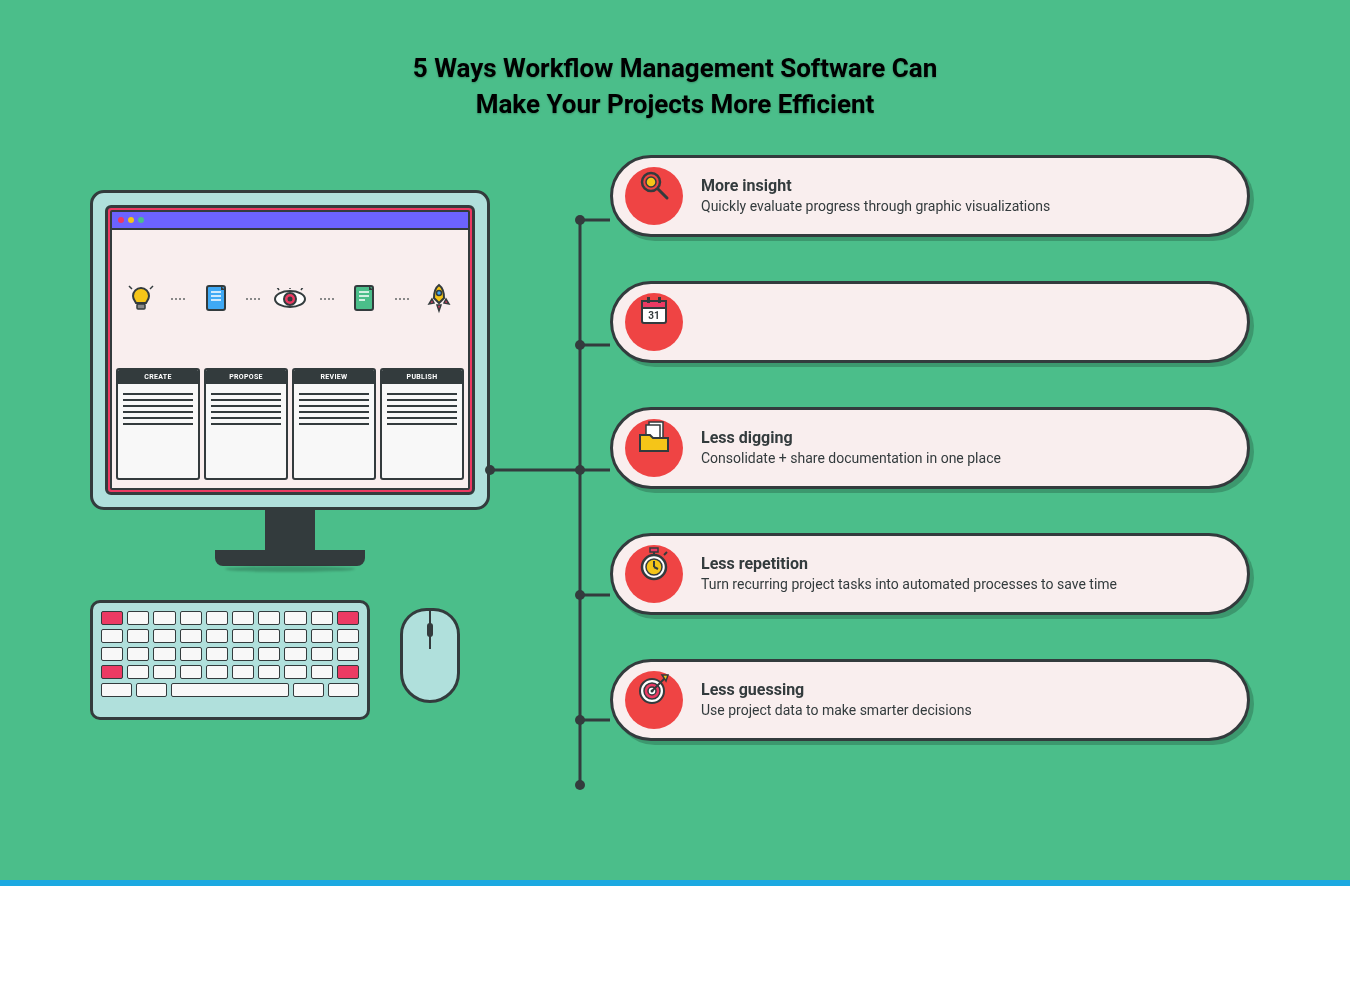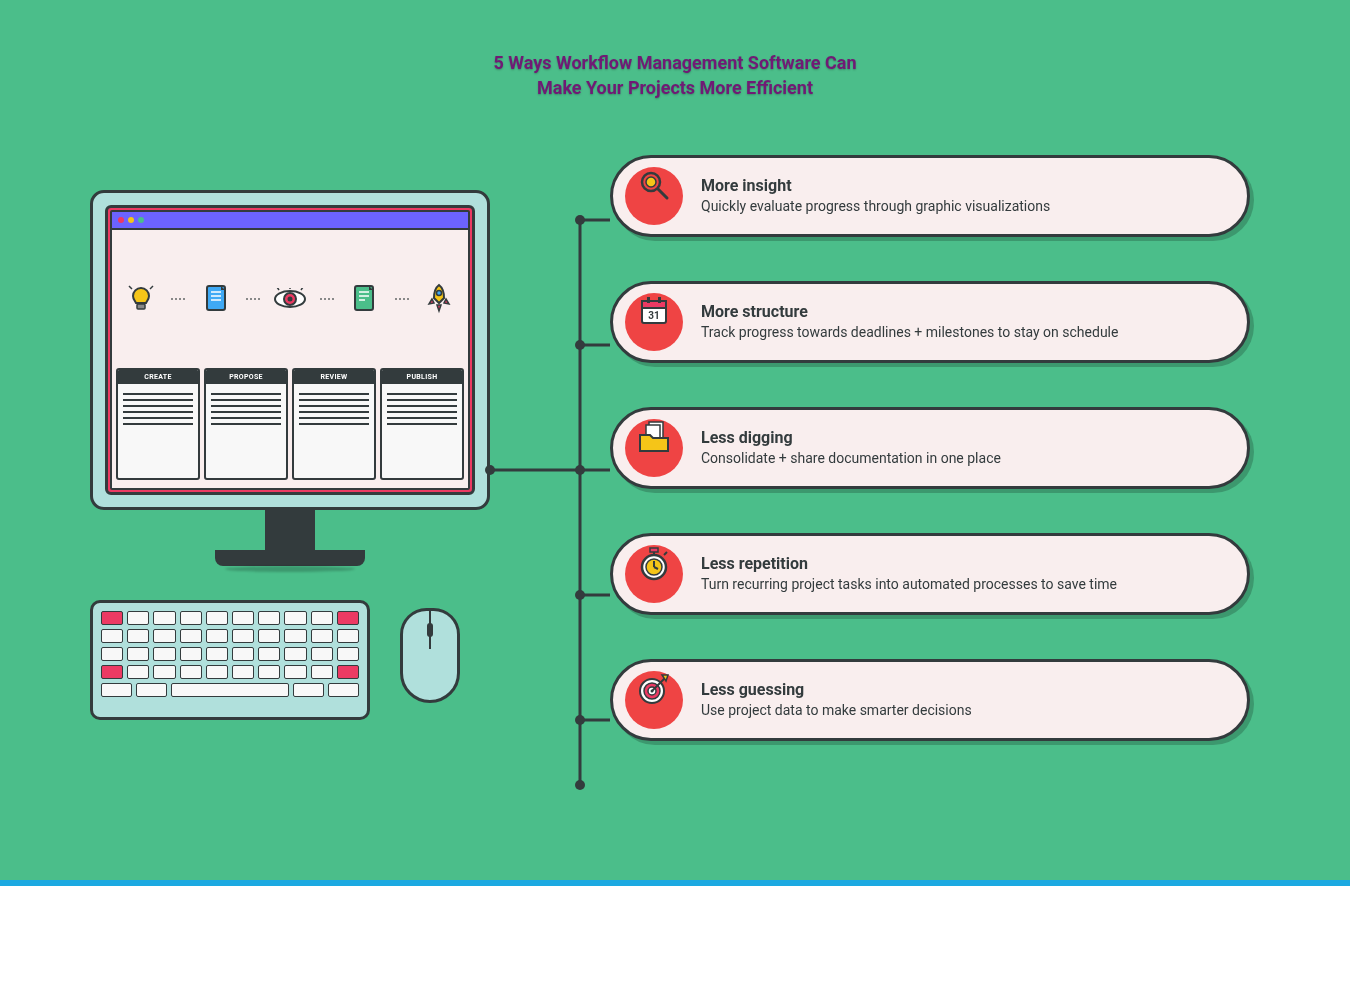--- a/index.html
+++ b/index.html
@@ -1,19 +1,19 @@
 <!DOCTYPE html>
 <html><head>
 <meta charset="utf-8">
 <style>
   * { box-sizing: border-box; margin: 0; padding: 0; }
   body { font-family: -apple-system, "Segoe UI", Roboto, Arial, sans-serif; background: #fff; }
   .canvas { width: 1350px; height: 1000px; position: relative; }
   .green-area { width: 100%; height: 880px; background: #4BBE8A; position: relative; }
-  .title { position: absolute; top: 50px; left: 0; right: 0; text-align: center; color: #701a75; font-size: 18px; font-weight: 700; line-height: 1.4; text-shadow: 0 1px 2px rgba(0,0,0,.25); }
+  .title { position: absolute; top: 50px; left: 0; right: 0; text-align: center; color: #000000; font-size: 26px; font-weight: 700; line-height: 1.4; text-shadow: 0 1px 2px rgba(0,0,0,.25); }
   .title-line { display: block; }
 
   
   .computer { position: absolute; left: 90px; top: 190px; width: 400px; }
   .monitor-outer { width: 400px; height: 320px; background: #B0E0DC; border: 3px solid #333B3D; border-radius: 14px; padding: 12px; position: relative; }
   .monitor-frame { width: 100%; height: 100%; background: #EC3A63; border: 3px solid #333B3D; border-radius: 6px; padding: 2px; }
   .screen { width: 100%; height: 100%; background: #F9EEEE; border: 2px solid #333B3D; border-radius: 2px; display: flex; flex-direction: column; overflow: hidden; }
   .titlebar { height: 18px; background: #6C63FF; border-bottom: 2px solid #333B3D; display: flex; align-items: center; padding: 0 6px; gap: 4px; }
   .traffic { width: 6px; height: 6px; border-radius: 50%; }
   .icon-row { flex: 1; display: flex; align-items: center; justify-content: space-around; padding: 0 5px; }
@@ -287,24 +287,20 @@
       <div class="pill">
         <div class="circle">
           <svg width="36" height="36" viewBox="0 0 36 36">
               <rect x="6" y="8" width="24" height="22" rx="2" fill="#fff" stroke="#333B3D" stroke-width="2"></rect>
               <rect x="6" y="8" width="24" height="7" fill="#EC3A63" stroke="#333B3D" stroke-width="2"></rect>
               <rect x="11" y="4" width="3" height="6" fill="#333B3D"></rect>
               <rect x="22" y="4" width="3" height="6" fill="#333B3D"></rect>
               <text x="18" y="26" text-anchor="middle" font-size="10" font-weight="700" fill="#333B3D">31</text>
             </svg>
         </div>
-        <div class="txt">
-            <div class="hd">More structure</div>
-            <div class="bd">Track progress towards deadlines + milestones to stay on schedule</div>
-          </div>
       </div>
 
       <div class="pill">
         <div class="circle">
           <svg width="38" height="36" viewBox="0 0 38 36">
               <rect x="14" y="3" width="14" height="16" fill="#fff" stroke="#333B3D" stroke-width="1.5"></rect>
               <rect x="11" y="6" width="14" height="16" fill="#fff" stroke="#333B3D" stroke-width="1.5"></rect>
               <path d="M5 16h10l3 3h15v13H5z" fill="#F5C518" stroke="#333B3D" stroke-width="2"></path>
             </svg>
         </div>

